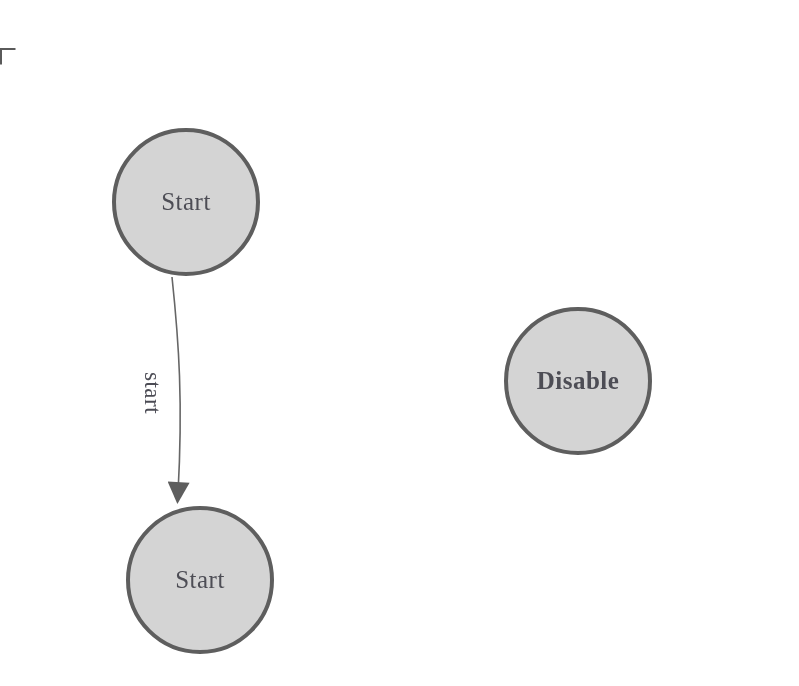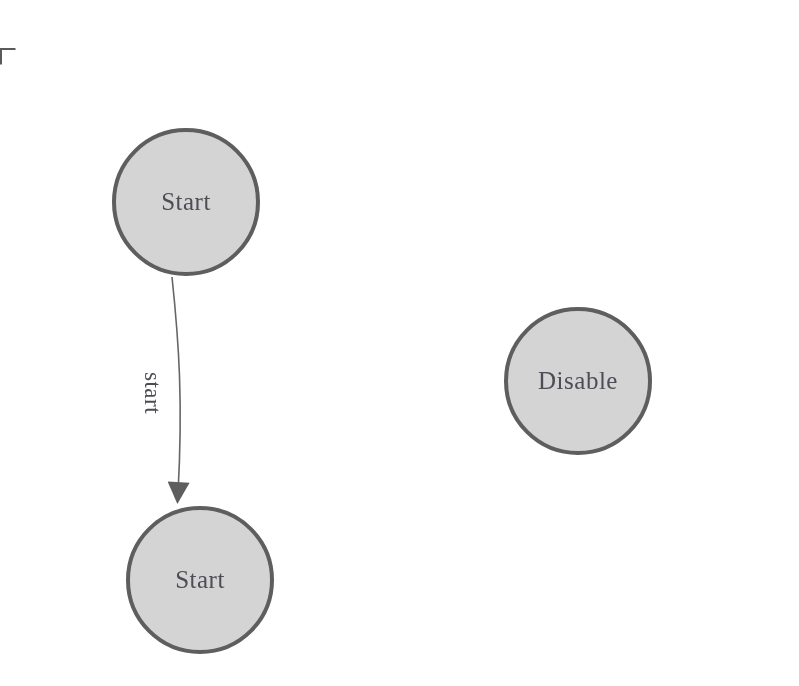--- a/index.html
+++ b/index.html
@@ -36,21 +36,21 @@
     box-sizing: content-box;
   }
   .state-node .node-label {
     font-size: 25px;
     color: #4d4d55;
     letter-spacing: 0.5px;
     user-select: none;
   }
   .node-start   { left: 112px; top: 80px;  }
   .node-ready   { left: 126px; top: 458px; }
-  .node-disable { left: 504px; top: 259px; }
+  .node-disable { left: 504px; top: 259px; font-weight: bold; }
   .edge-label {
     position: absolute;
     left: 152px;
     top: 345px;
     transform: translate(-50%, -50%) rotate(90deg);
     font-size: 23px;
     color: #4b4b54;
     letter-spacing: 0.5px;
     white-space: nowrap;
     user-select: none;

